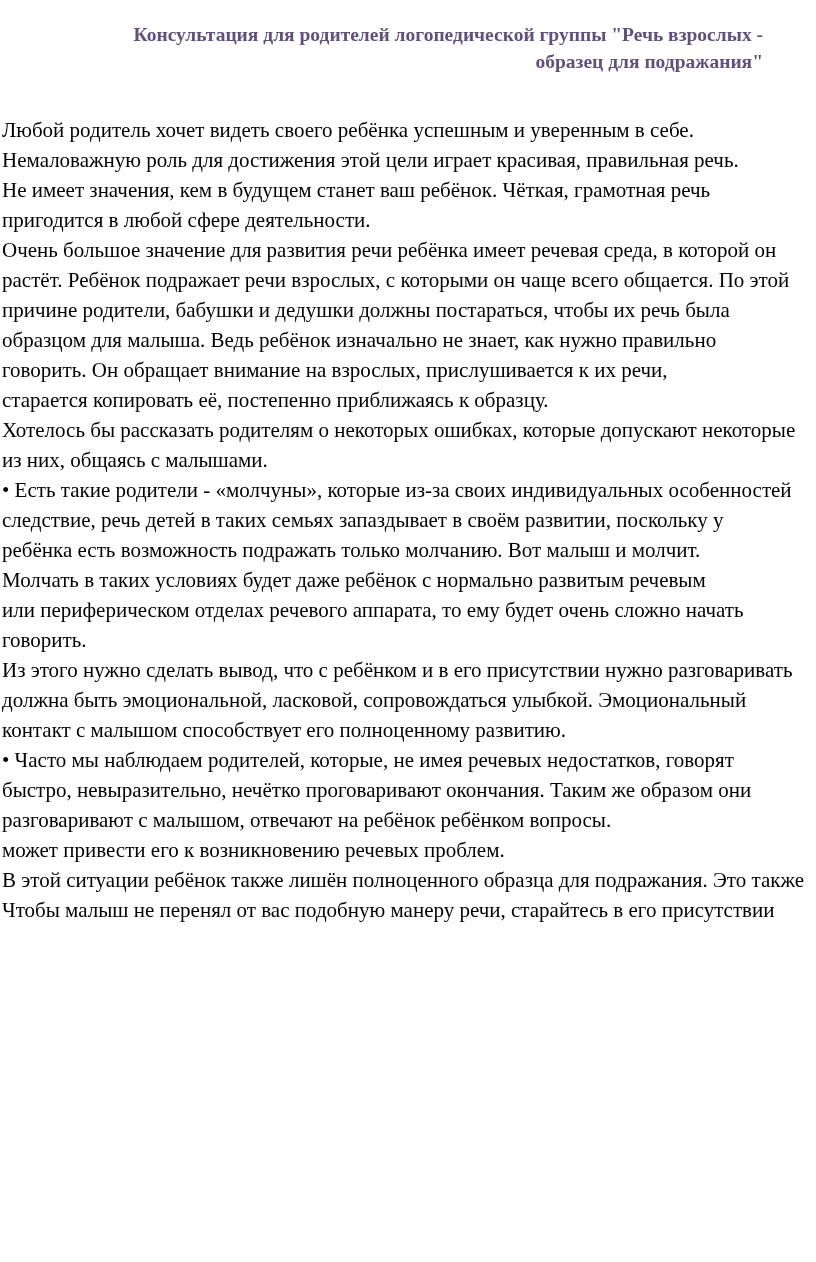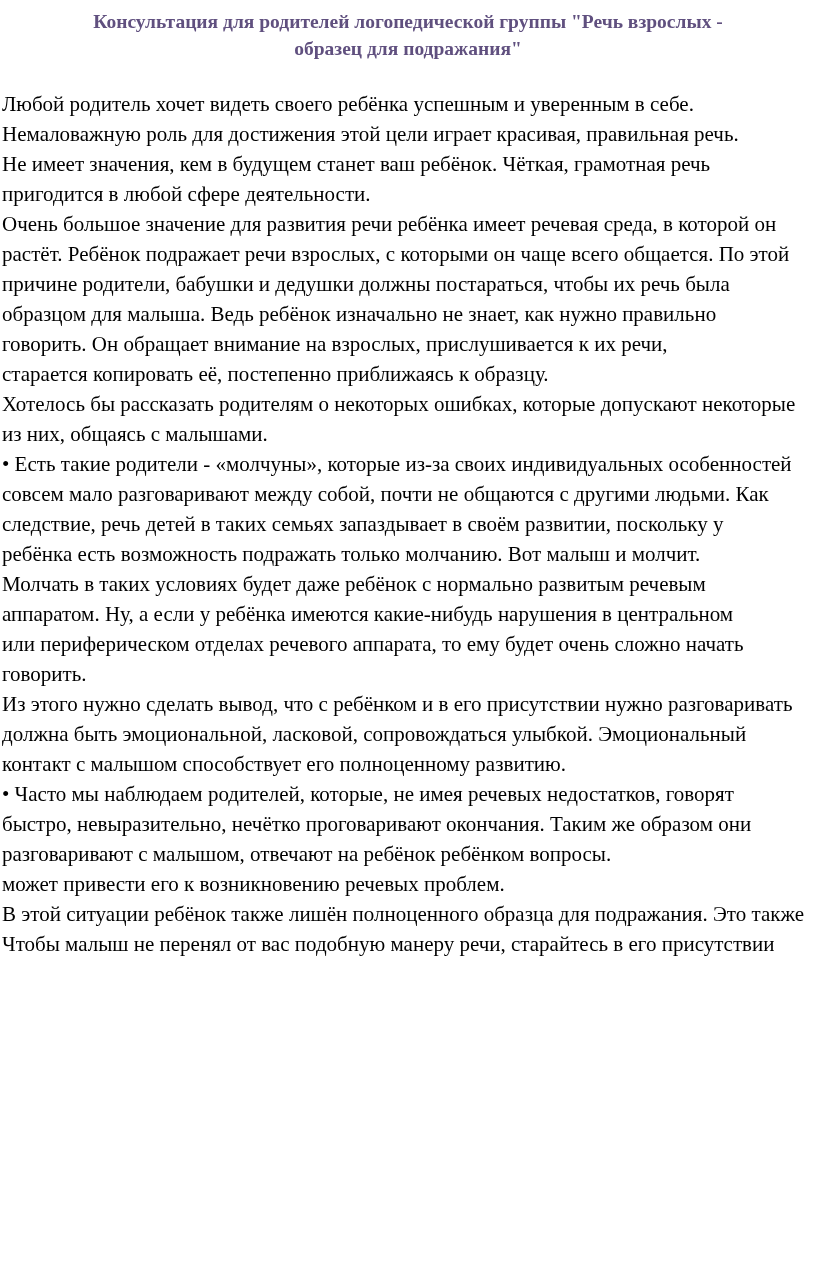--- a/index.html
+++ b/index.html
@@ -18,23 +18,23 @@
   }
   .page {
     width: 816px;
     height: 1262px;
     box-sizing: border-box;
     padding: 0;
     position: relative;
     background: #ffffff;
   }
   .doc-title {
-    margin: 0;
+    margin: 13px;
     padding: 8px 40px 0 40px;
-    text-align: center;
+    text-align: right;
     font-family: "Liberation Serif", "DejaVu Serif", serif;
     font-weight: bold;
     font-size: 19.5px;
     line-height: 27px;
     color: #60507f;
     letter-spacing: 0px;
   }
   .title-line {
     display: block;
   }
@@ -74,25 +74,23 @@
       <span class="line">пригодится в любой сфере деятельности.</span>
       <span class="line">Очень большое значение для развития речи ребёнка имеет речевая среда, в которой он</span>
       <span class="line">растёт. Ребёнок подражает речи взрослых, с которыми он чаще всего общается. По этой</span>
       <span class="line">причине родители, бабушки и дедушки должны постараться, чтобы их речь была</span>
       <span class="line">образцом для малыша. Ведь ребёнок изначально не знает, как нужно правильно</span>
       <span class="line">говорить. Он обращает внимание на взрослых, прислушивается к их речи,</span>
       <span class="line">старается копировать её, постепенно приближаясь к образцу.</span>
       <span class="line">Хотелось бы рассказать родителям о некоторых ошибках, которые допускают некоторые</span>
       <span class="line">из них, общаясь с малышами.</span>
       <span class="line">• Есть такие родители - «молчуны», которые из-за своих индивидуальных особенностей</span>
-      <span class="line">совсем мало разговаривают между собой, почти не общаются с другими людьми. Как</span>
       <span class="line">следствие, речь детей в таких семьях запаздывает в своём развитии, поскольку у</span>
       <span class="line">ребёнка есть возможность подражать только молчанию. Вот малыш и молчит.</span>
       <span class="line">Молчать в таких условиях будет даже ребёнок с нормально развитым речевым</span>
-      <span class="line">аппаратом. Ну, а если у ребёнка имеются какие-нибудь нарушения в центральном</span>
       <span class="line">или периферическом отделах речевого аппарата, то ему будет очень сложно начать</span>
       <span class="line">говорить.</span>
       <span class="line">Из этого нужно сделать вывод, что с ребёнком и в его присутствии нужно разговаривать</span>
       <span class="line">должна быть эмоциональной, ласковой, сопровождаться улыбкой. Эмоциональный</span>
       <span class="line">контакт с малышом способствует его полноценному развитию.</span>
       <span class="line">• Часто мы наблюдаем родителей, которые, не имея речевых недостатков, говорят</span>
       <span class="line">быстро, невыразительно, нечётко проговаривают окончания. Таким же образом они</span>
       <span class="line">разговаривают с малышом, отвечают на ребёнок ребёнком вопросы.</span>
       <span class="line">может привести его к возникновению речевых проблем.</span>
       <span class="line">В этой ситуации ребёнок также лишён полноценного образца для подражания. Это также</span>

